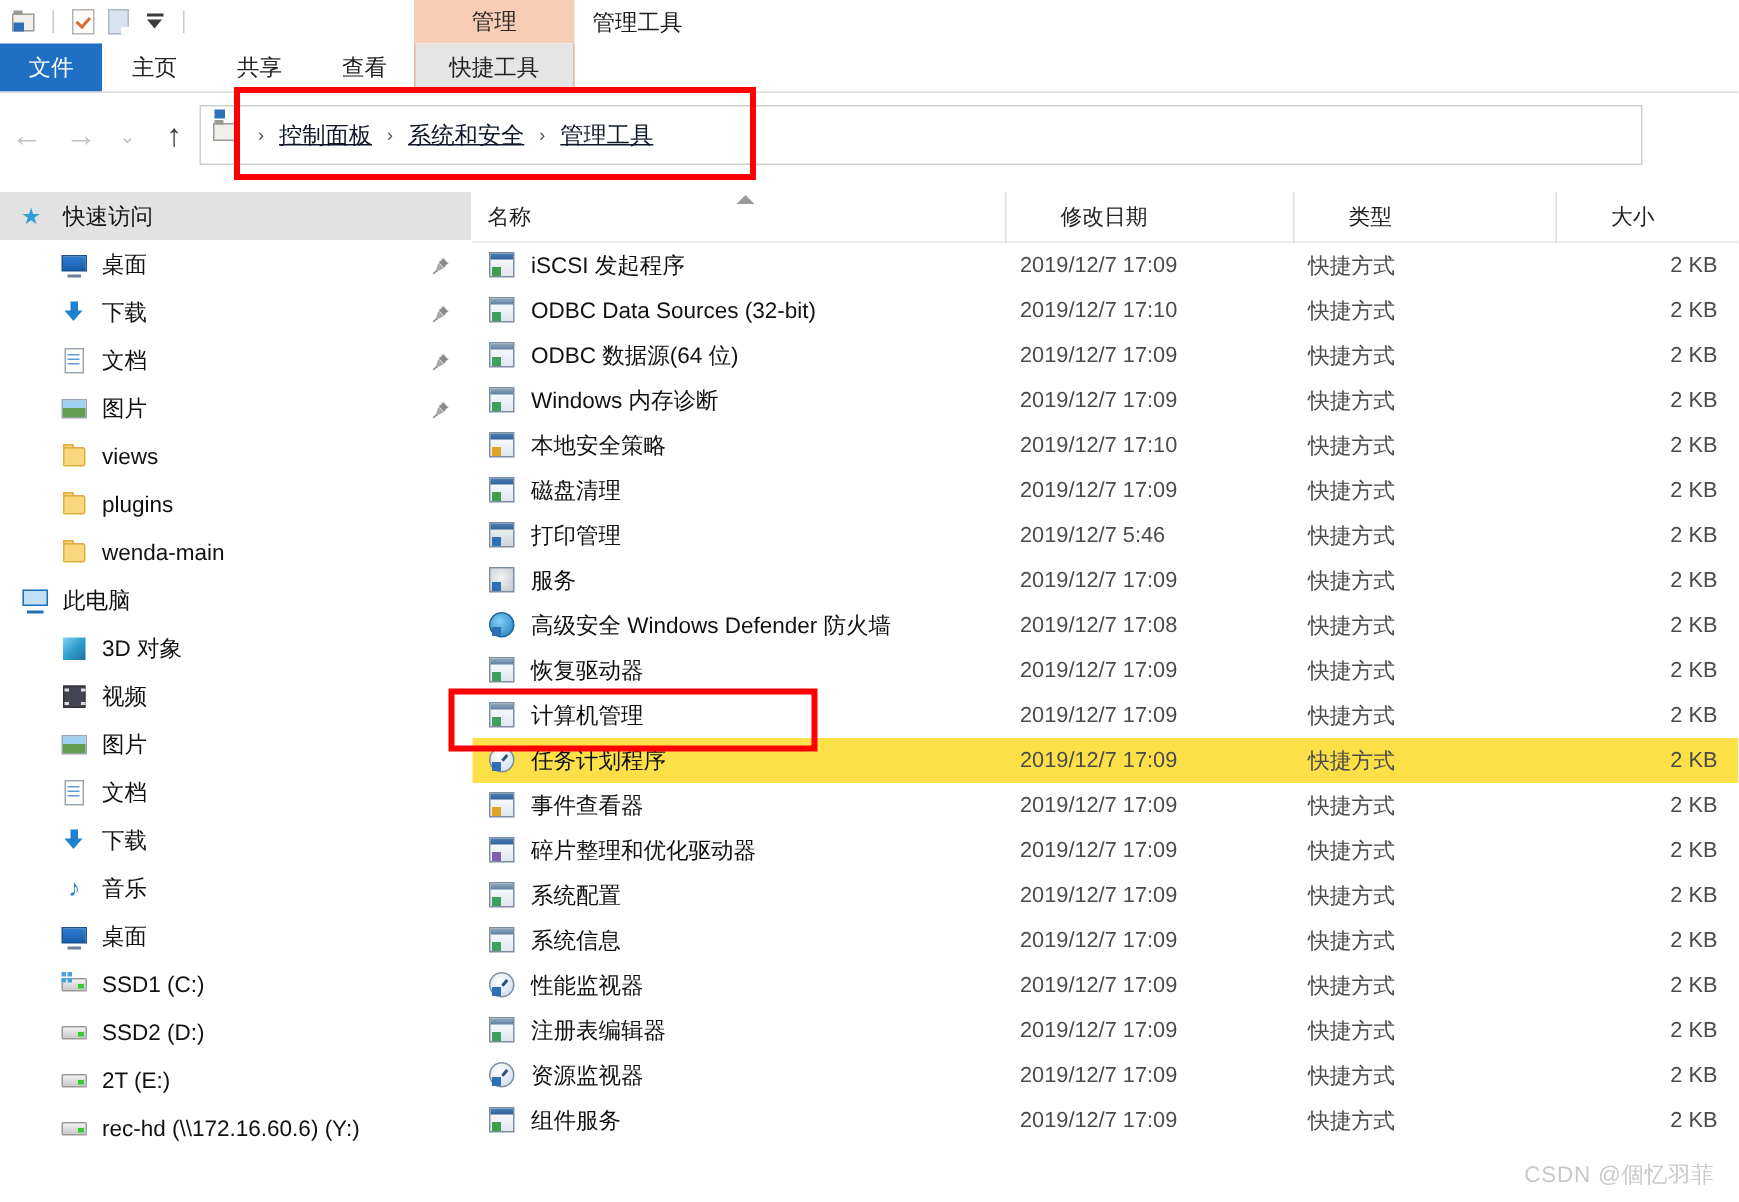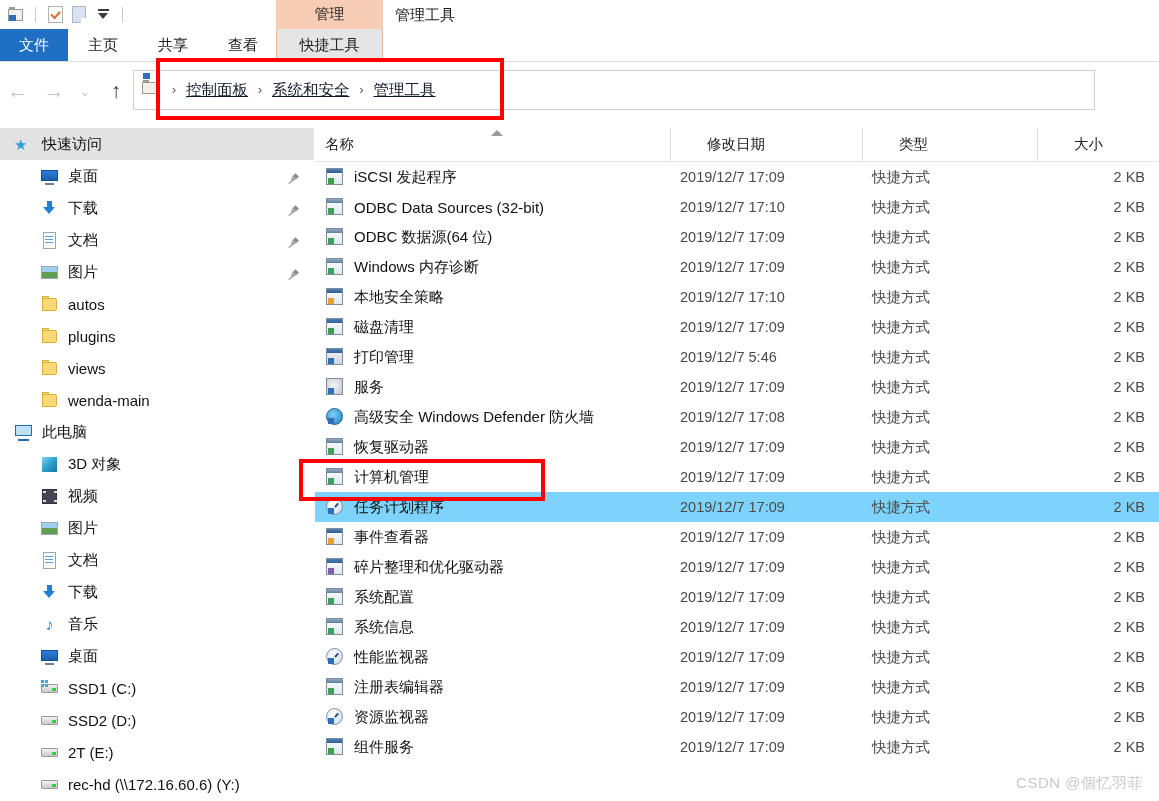--- a/index.html
+++ b/index.html
@@ -161,21 +161,21 @@
   .ch-type { width: 175px; }
   .ch-size { width: 119px; }
   .sort-caret {
     position: absolute; left: 176px; top: 2px; width: 0; height: 0;
     border-left: 6px solid transparent; border-right: 6px solid transparent;
     border-bottom: 6px solid #9a9a9a;
   }
 
   .rows { position: absolute; left: 0; top: 34px; width: 844px; }
   .row { height: 30px; display: flex; align-items: center; position: relative; }
-  .row.selected { background: #7dd3fc; }
+  .row.selected { background: #fde047; }
   .cell-name { width: 355px; display:flex; align-items:center; padding-left: 10px;
         font-size: 15px; color: #111; white-space: nowrap; }
   .cell-date { width: 192px; padding-left: 10px; font-size: 14.5px; color: #4a4a4a; }
   .cell-type { width: 175px; padding-left: 10px; font-size: 14.5px; color: #4a4a4a; }
   .cell-size { width: 122px; padding-right: 14px; font-size: 14.5px; color: #4a4a4a; text-align: right; }
   .fname { margin-left: 9px; }
 
   
   .fi { width: 20px; height: 18px; position: relative; flex: 0 0 20px; }
   .fi .tile { position:absolute; left:1px; top:0px; width:17px; height:17px;
@@ -323,35 +323,28 @@
             <path d="M7.2 0.9 L11.1 4.8 L9.6 5.4 L8.1 7.5 L4.5 3.9 L6.6 2.4 Z" fill="#8a8a8a"></path>
             <path d="M4.3 4.1 L7.9 7.7 L2.2 10.6 Z" fill="#a8a8a8"></path>
             <rect x="0.4" y="10.1" width="3.4" height="1" fill="#8a8a8a" transform="rotate(-40 2 10.6)"></rect>
           </svg></span>
       </div>
       <div class="side-row indent1">
         <span class="gi gi-folder">
           <span class="t"></span>
           <span class="f"></span>
         </span>
-        <span class="side-label">autos</span>
+        <span class="side-label">views</span>
       </div>
       <div class="side-row indent1">
         <span class="gi gi-folder">
           <span class="t"></span>
           <span class="f"></span>
         </span>
         <span class="side-label">plugins</span>
-      </div>
-      <div class="side-row indent1">
-        <span class="gi gi-folder">
-          <span class="t"></span>
-          <span class="f"></span>
-        </span>
-        <span class="side-label">views</span>
       </div>
       <div class="side-row indent1">
         <span class="gi gi-folder">
           <span class="t"></span>
           <span class="f"></span>
         </span>
         <span class="side-label">wenda-main</span>
       </div>
       <div class="side-row indent-root">
         <span class="gi gi-pc">

